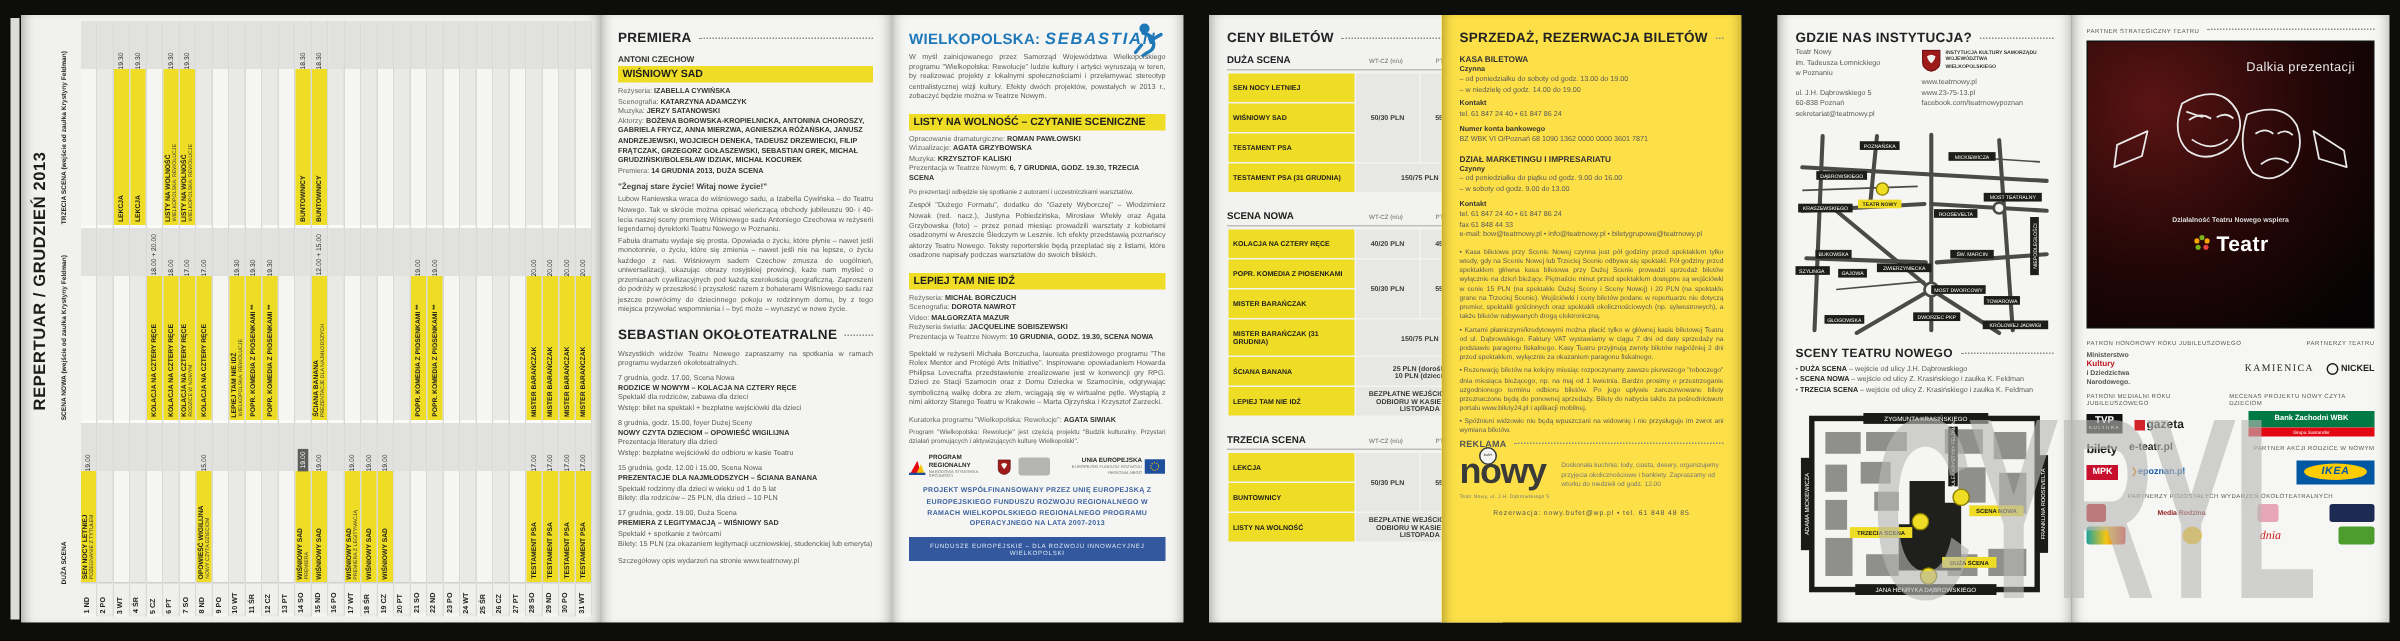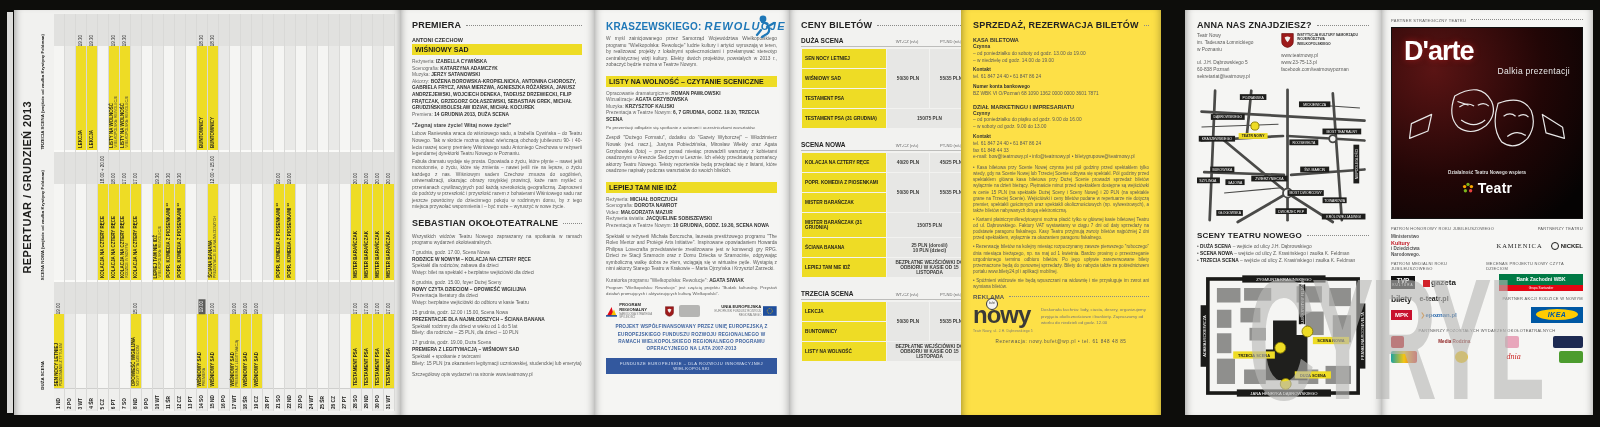--- a/index.html
+++ b/index.html
@@ -56,21 +56,21 @@
   .wl-2{font-size:11px;font-weight:bold;font-style:italic;color:#1f78b8;letter-spacing:1.2px;}
   .wl-ico{position:absolute;right:0;top:-6px;}
   .eu-logos{display:flex;gap:5px;align-items:center;justify-content:space-between;margin:6px 0 4px;}
   .eu-item{display:flex;gap:2px;align-items:center;}
   .eu-t1{font-size:4.2px;font-weight:bold;color:#2a2a28;line-height:1.15;}
   .eu-t2{font-size:2.8px;color:#777;line-height:1.2;}
   .eu-text{font-size:4.7px;font-weight:bold;color:#3f64a0;text-align:center;line-height:1.55;letter-spacing:.2px;margin-top:3px;}
   .eu-bar{background:#33589e;color:#dce5f5;font-size:4.1px;text-align:center;padding:3px 2px;margin-top:6px;letter-spacing:.5px;}
 
   
-  #p4{left:789px;width:196px;background:#f2f2f0;}
+  #p4{left:806px;width:196px;background:#f2f2f0;}
   .tsec{margin-bottom:12px;}
   .thead-row{display:flex;align-items:baseline;border-bottom:1px solid #bdbdbb;padding-bottom:2px;margin-bottom:1px;}
   .tname{font-weight:bold;font-size:6.5px;color:#222;flex:1;}
   .tcol{width:44px;text-align:center;font-size:4.1px;color:#666;}
   table.ptable{width:100%;border-collapse:separate;border-spacing:1px;table-layout:fixed;}
   .ptable td{vertical-align:middle;}
   .ptable td.t{background:#eedc25;font-size:4.7px;font-weight:bold;color:#1d1d1b;padding:7px 3px;}
   .ptable td.p{background:#e7e7e5;font-size:4.7px;font-weight:bold;color:#3a3a38;text-align:center;white-space:pre-line;padding:2px;}
 
   
@@ -683,22 +683,22 @@
         <div class="bln b">PREMIERA Z LEGITYMACJĄ – WIŚNIOWY SAD</div>
         <div class="bln">Spektakl + spotkanie z twórcami</div>
         <div class="bln">Bilety: 15 PLN (za okazaniem legitymacji uczniowskiej, studenckiej lub emeryta)</div>
       </div>
       <div style="height: 4px;"></div>
       <div class="bp">Szczegółowy opis wydarzeń na stronie www.teatrnowy.pl</div>
     </div>
 
   <div class="panel pad" id="p3">
     <div class="wl-head">
-      <span class="wl-1">KRASZEWSKIEGO:</span>
-      <span class="wl-2">REWOLUCJE</span>
+      <span class="wl-1">WIELKOPOLSKA:</span>
+      <span class="wl-2">SEBASTIAN</span>
       <svg class="wl-ico" width="22" height="24" viewBox="0 0 22 24">
         <circle cx="8" cy="5" r="3.4" fill="#1f78b8"></circle>
         <path d="M7,8 q6,1 7,6 q1,5 -4,7 l-3,2 M12,13 l7,-4 M6,16 l-4,5" stroke="#1f78b8" stroke-width="2.2" fill="none" stroke-linecap="round"></path>
       </svg>
     </div>
     <div id="wl-blocks">
         <div class="bp">W myśl zainicjowanego przez Samorząd Województwa Wielkopolskiego programu "Wielkopolska: Rewolucje" ludzie kultury i artyści wyruszają w teren, by realizować projekty z lokalnymi społecznościami i przełamywać stereotyp centralistycznej wizji kultury. Efekty dwóch projektów, powstałych w 2013 r., zobaczyć będzie można w Teatrze Nowym.</div>
         <div style="height: 5px;"></div>
         <div class="bh2y">LISTY NA WOLNOŚĆ – CZYTANIE SCENICZNE</div>
         <div style="height: 3px;"></div>
@@ -925,21 +925,21 @@
         </div>
         <div class="nowy-addr">Teatr Nowy, ul. J.H. Dąbrowskiego 5</div>
       </div>
       <div class="bufet-desc">Doskonała kuchnia: lody, ciasta, desery, organizujemy przyjęcia okolicznościowe i bankiety. Zapraszamy od wtorku do niedzieli od godz. 12.00</div>
     </div>
     <div class="bufet-foot">Rezerwacja: nowy.bufet@wp.pl • tel. 61 848 48 85</div>
   </div>
 
   <div class="panel pad" id="p6">
     <div class="bh1">
-        <span>ANNA NAS ZNAJDZIESZ?</span>
+        <span>GDZIE NAS INSTYTUCJA?</span>
         <span class="dots"></span>
       </div>
     <div class="loc-top">
       <div>
         <div class="loc-line">Teatr Nowy</div>
         <div class="loc-line">im. Tadeusza Łomnickiego</div>
         <div class="loc-line">w Poznaniu</div>
         <div class="loc-gap"></div>
         <div class="loc-line">ul. J.H. Dąbrowskiego 5</div>
         <div class="loc-line">60-838 Poznań</div>
@@ -1121,21 +1121,20 @@
       </g>
     </svg>
   </div>
 
   <div class="panel" id="p7">
     <div class="plabel-row">
         <span class="plabel">PARTNER STRATEGICZNY TEATRU</span>
         <span class="dots"></span>
       </div>
     <div class="darte">
-      <div class="darte-title">D'arte</div>
       <div class="darte-sub">Dalkia prezentacji</div>
       <svg width="100%" height="86" viewBox="0 0 180 86">
         <g stroke="#e8e8e8" stroke-width="1.3" fill="none" stroke-linejoin="round">
           <path d="M8,48 l22,-10 l-4,18 l-20,8 z"></path>
             <path d="M172,52 l-22,-14 l4,20 l20,6 z"></path>
           <path d="M55,18 q28,-16 40,6 q6,14 -6,26 q-16,12 -30,2 q-12,-12 -4,-34 z"></path>
           <path d="M60,30 q8,-6 16,-1"></path>
             <path d="M80,28 q7,-4 12,1"></path>
           <path d="M62,44 q14,10 26,0"></path>
             <path d="M58,24 l12,4"></path>

